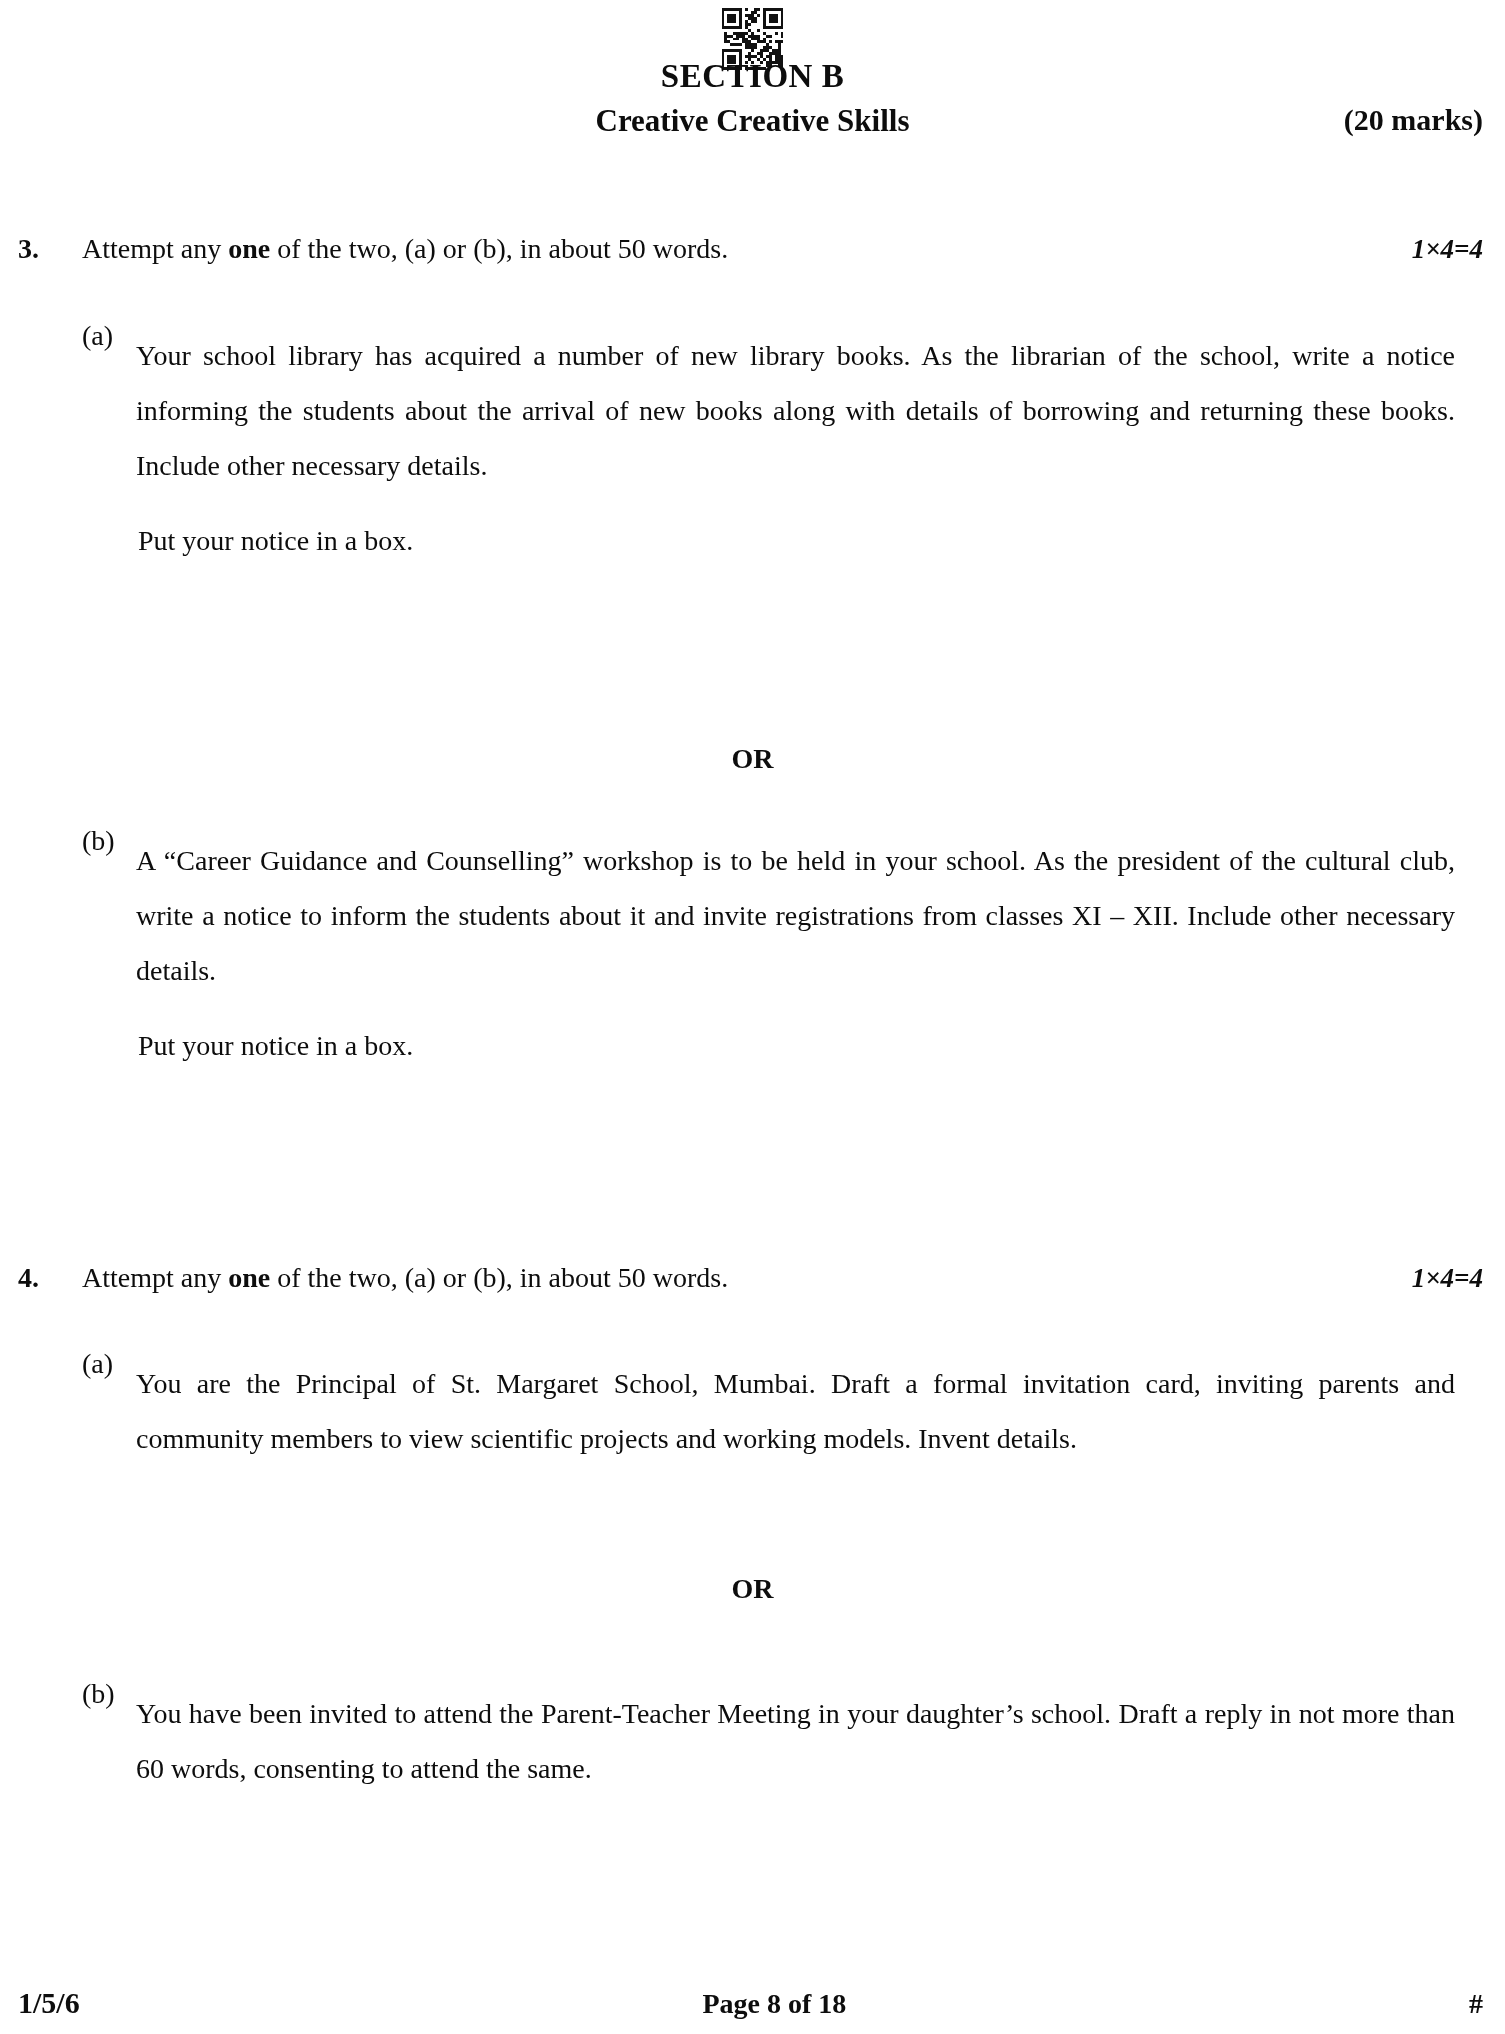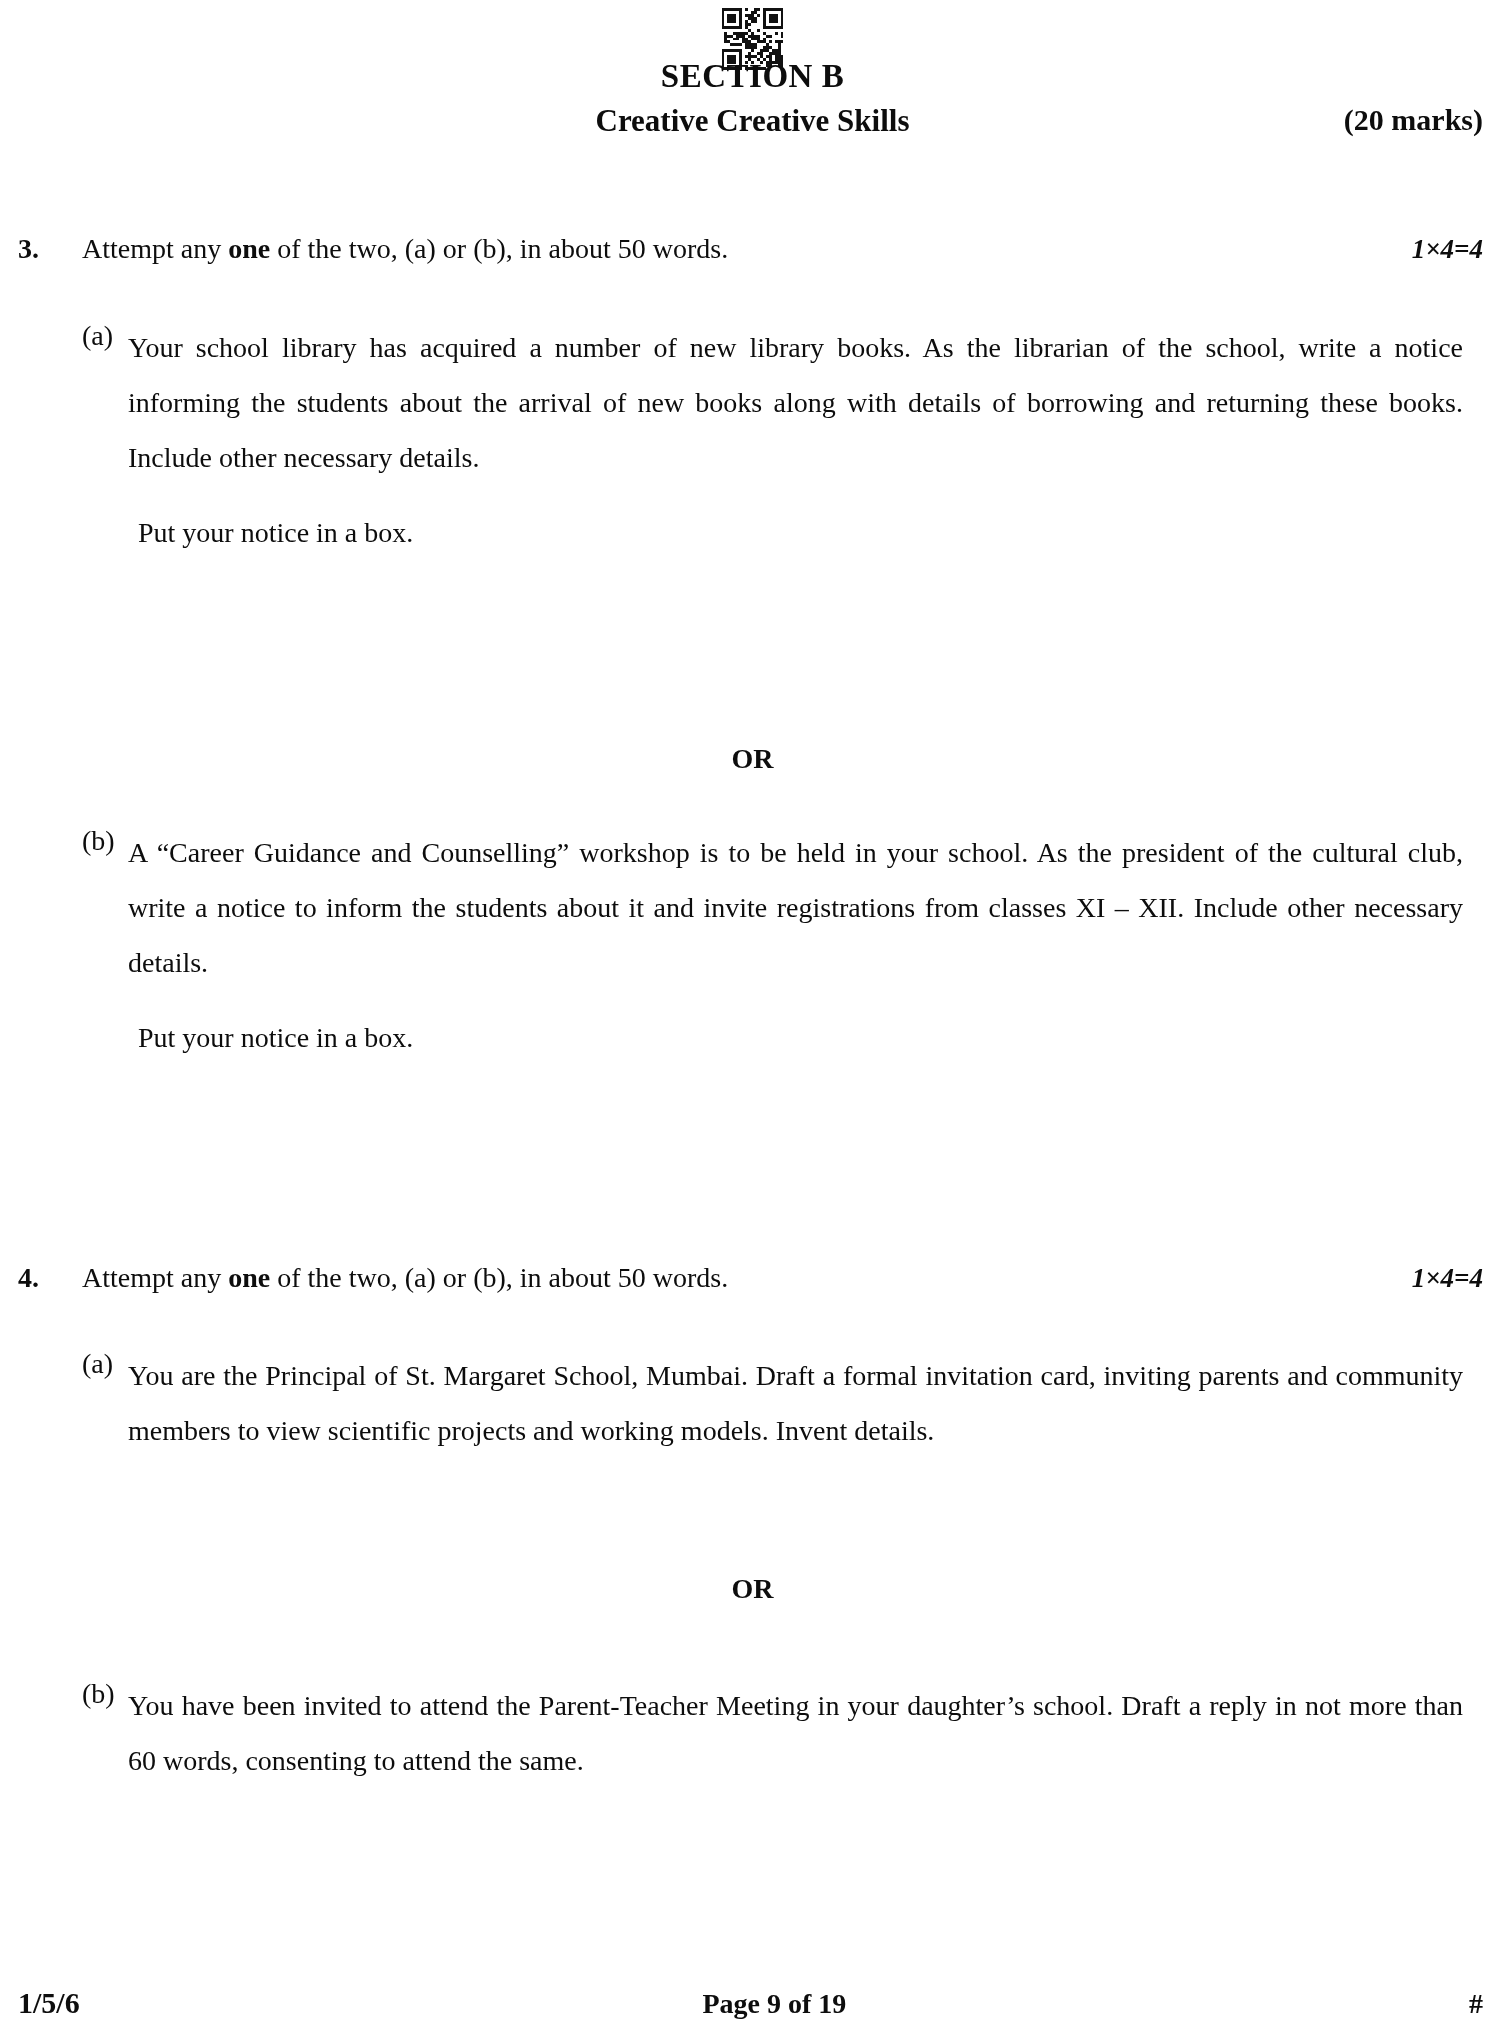--- a/index.html
+++ b/index.html
@@ -112,21 +112,21 @@
     font-size: 28px;
     padding-left: 64px;
     box-sizing: border-box;
   }
   .sub-body { flex: 1 1 auto; }
   .sub-para {
     font-size: 28px;
     line-height: 55px;
     text-align: justify;
     text-justify: inter-word;
-    margin: 0;
+    margin: 8px;
   }
   .sub-note {
     font-size: 28px;
     line-height: 55px;
     margin: 20px 0 0 0;
     padding-left: 10px;
   }
 
   .or-row {
     text-align: center;
@@ -662,17 +662,17 @@
     <div class="sub-row">
       <div class="sub-label">(b)</div>
       <div class="sub-body">
         <p class="sub-para">You have been invited to attend the Parent-Teacher Meeting in your daughter’s school. Draft a reply in not more than 60 words, consenting to attend the same.</p>
       </div>
     </div>
   </div>
 
   <div class="footer">
     <div class="footer-left">1/5/6</div>
-    <div class="footer-center">Page 9 of 19</div>
+    <div class="footer-center">Page 8 of 18</div>
     <div class="footer-right">#</div>
   </div>
 
 </div>
 
 </body></html>

